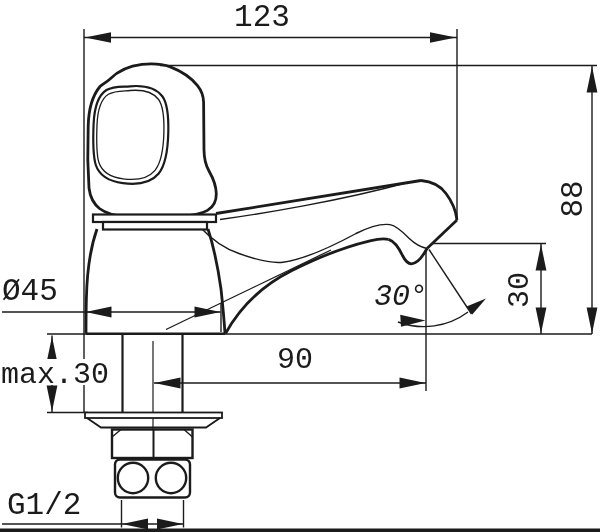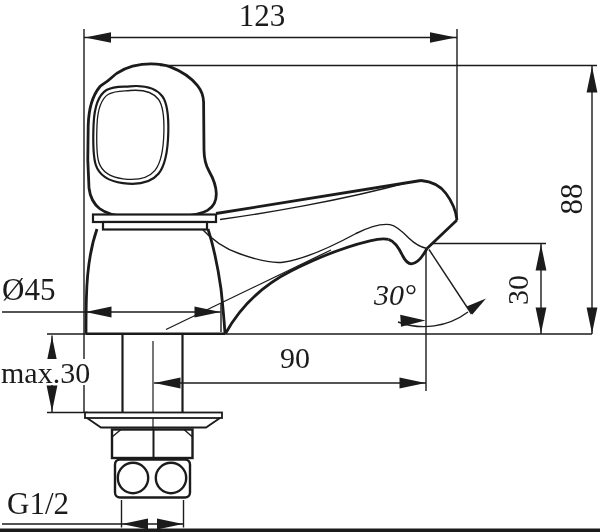--- a/index.html
+++ b/index.html
@@ -1,17 +1,17 @@
 <!DOCTYPE html>
 <html><head>
 <meta charset="utf-8">
 <style>
   html,body{margin:0;padding:0;background:#fff;}
   #stage{position:relative;width:600px;height:532px;background:#22c55e;overflow:hidden;
-         font-family:Liberation Serif, serif;}
+         font-family:Liberation Mono, monospace;}
   svg{position:absolute;left:0;top:0;}
   text{fill:#1b1b1b;}
 </style>
 </head>
 <body>
 
 <div id="stage">
 <svg width="600" height="532" viewBox="0 0 600 532">
 
   <rect x="0" y="0" width="600" height="532" fill="#ffffff"></rect>

